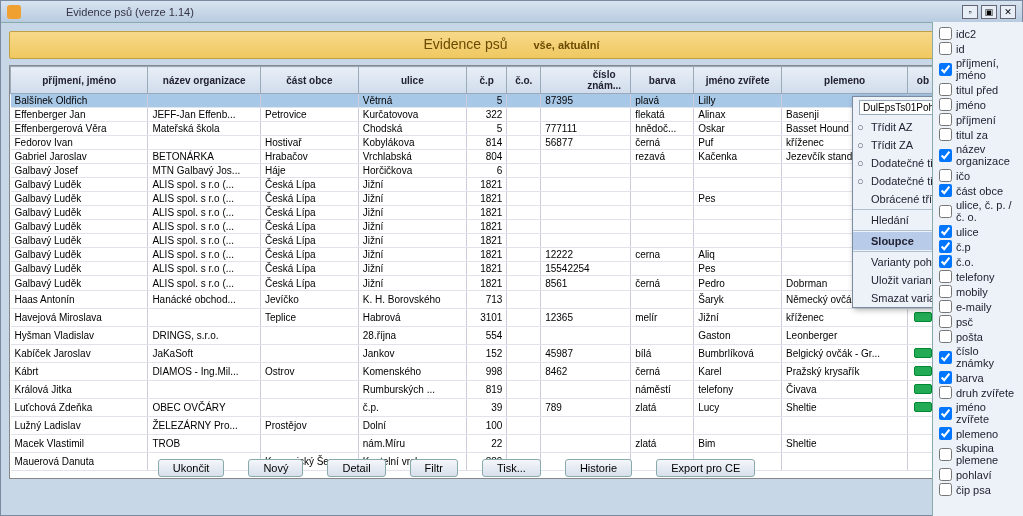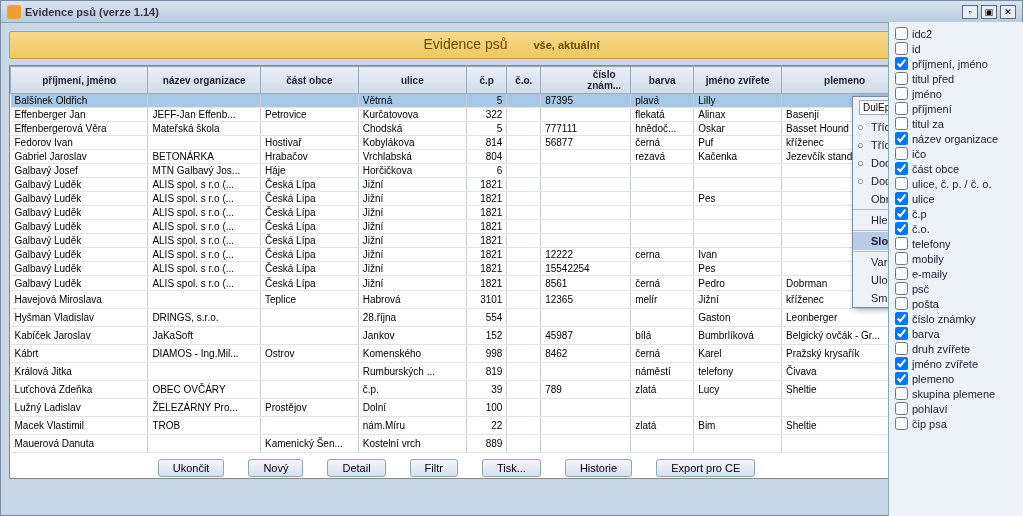--- a/index.html
+++ b/index.html
@@ -1,20 +1,20 @@
 <!DOCTYPE html>
 <html><head>
 <meta charset="utf-8">
 <style>
 * { box-sizing: border-box; margin: 0; padding: 0; }
 body { font-family: Arial, sans-serif; font-size: 11px; background: #c8d7e8; width: 1023px; height: 516px; overflow: hidden; position: relative; }
 .window { width: 1023px; height: 516px; background: #c8d7e8; border: 1px solid #7a8aa0; }
 .titlebar { background: linear-gradient(#d8e4f0,#b8cbe0); height: 22px; display: flex; align-items: center; padding: 0 6px; border-bottom: 1px solid #8aa; }
 .titlebar .icon { width: 14px; height: 14px; background: #f0a030; border-radius: 3px; margin-right: 4px; }
-.titlebar .title { flex: 1; font-weight: bold; color: #334; }
+.titlebar .title { flex: 1; font-weight: normal; color: #334; margin-left: 41px; }
 .titlebar .wbtn { width: 16px; height: 14px; border: 1px solid #667; margin-left: 3px; background: #e8eef6; display: flex; align-items: center; justify-content: center; font-size: 9px; }
 .content { position: relative; padding: 8px; }
 .banner { background: linear-gradient(#f7d98a,#f0c860); height: 28px; display: flex; align-items: baseline; justify-content: center; border: 1px solid #c0a040; border-radius: 2px; padding-top: 4px; gap: 26px; }
 .banner .t1 { font-size: 14px; font-weight: normal; color: #6a4a00; }
 .banner .t2 { font-size: 11px; color: #6a4a00; font-weight: bold; }
 .tablewrap { margin-top: 6px; background: #fff; border: 1px solid #888; height: 414px; overflow: hidden; position: relative; }
 table { border-collapse: collapse; width: 100%; font-size: 10px; }
 th { background: linear-gradient(#e8eef6,#d0dcec); border: 1px solid #9ab; padding: 2px 4px; font-weight: bold; color: #223; height: 18px; }
 td { border-right: 1px solid #ccd; border-bottom: 1px solid #e0e4ea; padding: 1px 4px; height: 13px; white-space: nowrap; overflow: hidden; }
 tr.sel td { background: #a8c8e8; }
@@ -26,21 +26,21 @@
 
 .ctxmenu { position: absolute; left: 852px; top: 96px; background: #edf2f8; border: 1px solid #7a8aa0; box-shadow: 2px 2px 6px rgba(0,0,0,.3); width: 152px; font-size: 11px; }
 .ctxmenu .grp { padding: 3px 6px; display: flex; align-items: center; gap: 4px; }
 .ctxmenu .grp input[type=text]{ width: 120px; font-size: 10px; padding: 1px 3px; border: 1px solid #9ab; }
 .ctxmenu .item { padding: 3px 18px; color: #223; position: relative; }
 .ctxmenu .item.radio::before { content: "○ "; color: #556; position: absolute; left: 4px; }
 .ctxmenu .item.hl { background: #b8cbe8; font-weight: bold; }
 .ctxmenu .item.arrow::after { content: "▸"; position: absolute; right: 6px; }
 .ctxmenu hr { border: none; border-top: 1px solid #b0c0d0; margin: 1px 0; }
 
-.colpanel { position: absolute; right: 0; top: 22px; width: 135px; bottom: 0; background: #edf2f8; border-left: 1px solid #8aa; padding: 4px 4px; overflow: hidden; }
+.colpanel { position: absolute; right: 0; top: 22px; width: 91px; bottom: 0; background: #edf2f8; border-left: 1px solid #8aa; padding: 4px 4px; overflow: hidden; }
 .colpanel .row { display: flex; align-items: center; gap: 4px; padding: 1px 2px; font-size: 11px; color: #223; }
 .colpanel input { margin: 0; }
 </style>
 </head>
 <body>
 
 <div class="window">
   <div class="titlebar">
     <span class="icon"></span>
     <span class="title">Evidence psů (verze 1.14)</span>
@@ -254,21 +254,21 @@
             </tr>
             <tr>
               <td>Galbavý Luděk</td>
               <td>ALIS spol. s r.o (...</td>
               <td>Česká Lípa</td>
               <td>Jižní</td>
               <td style="text-align: right;">1821</td>
               <td style="text-align: right;"></td>
               <td>12222</td>
               <td>cerna</td>
-              <td>Ivan</td>
+              <td>Aliq</td>
               <td></td>
               <td></td>
               <td class="chk"></td>
               <td class="chk"></td>
               <td class="chk"></td>
             </tr>
             <tr>
               <td>Galbavý Luděk</td>
               <td>ALIS spol. s r.o (...</td>
               <td>Česká Lípa</td>
@@ -292,20 +292,36 @@
               <td style="text-align: right;">1821</td>
               <td style="text-align: right;"></td>
               <td>8561</td>
               <td>černá</td>
               <td>Pedro</td>
               <td>Dobrman</td>
               <td class="o-col"><span class="o-ind"></span></td>
               <td class="chk"></td>
               <td class="chk"></td>
               <td class="chk"></td>
+            </tr>
+            <tr>
+              <td>Haas Antonín</td>
+              <td>Hanácké obchod...</td>
+              <td>Jevíčko</td>
+              <td>K. H. Borovského</td>
+              <td style="text-align: right;">713</td>
+              <td style="text-align: right;"></td>
+              <td></td>
+              <td></td>
+              <td>Šaryk</td>
+              <td>Německý ovčák</td>
+              <td></td>
+              <td class="chk"><input type="checkbox" checked="" style=""></td>
+              <td class="chk"><input type="checkbox" style=""></td>
+              <td class="chk"><input type="checkbox" checked="" style=""></td>
             </tr>
             <tr>
               <td>Havejová Miroslava</td>
               <td></td>
               <td>Teplice</td>
               <td>Habrová</td>
               <td style="text-align: right;">3101</td>
               <td style="text-align: right;"></td>
               <td>12365</td>
               <td>melír</td>

